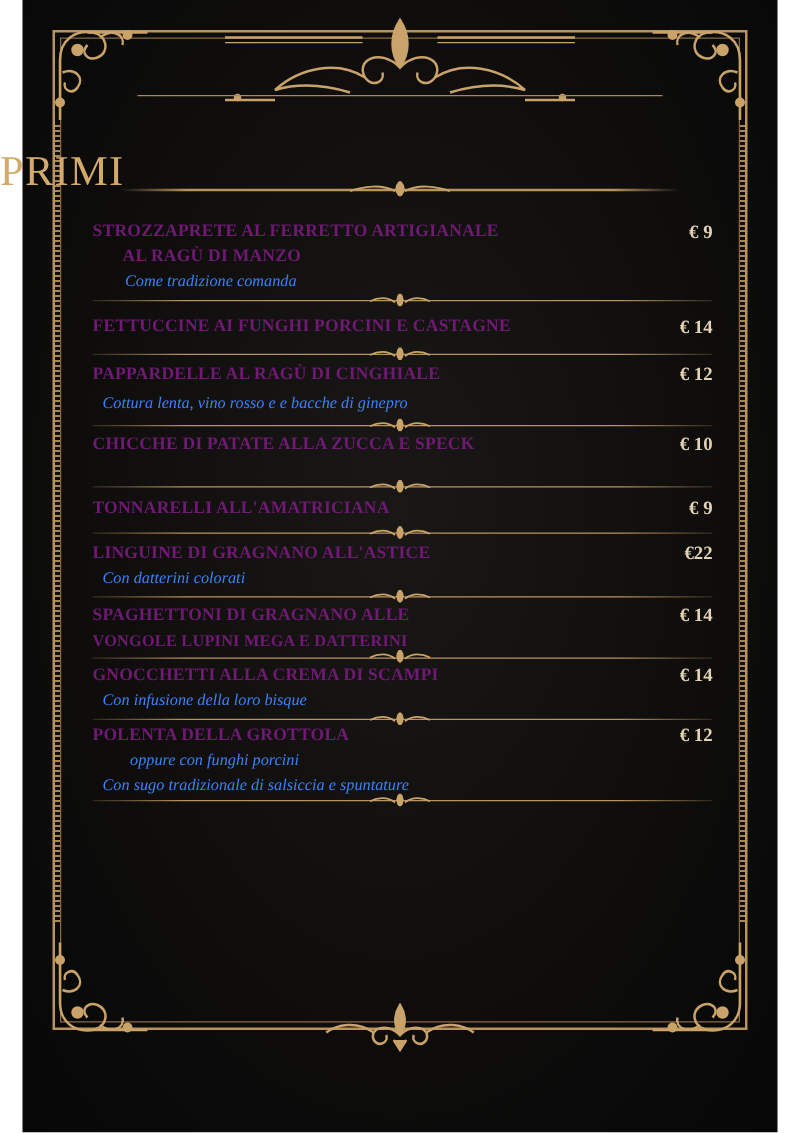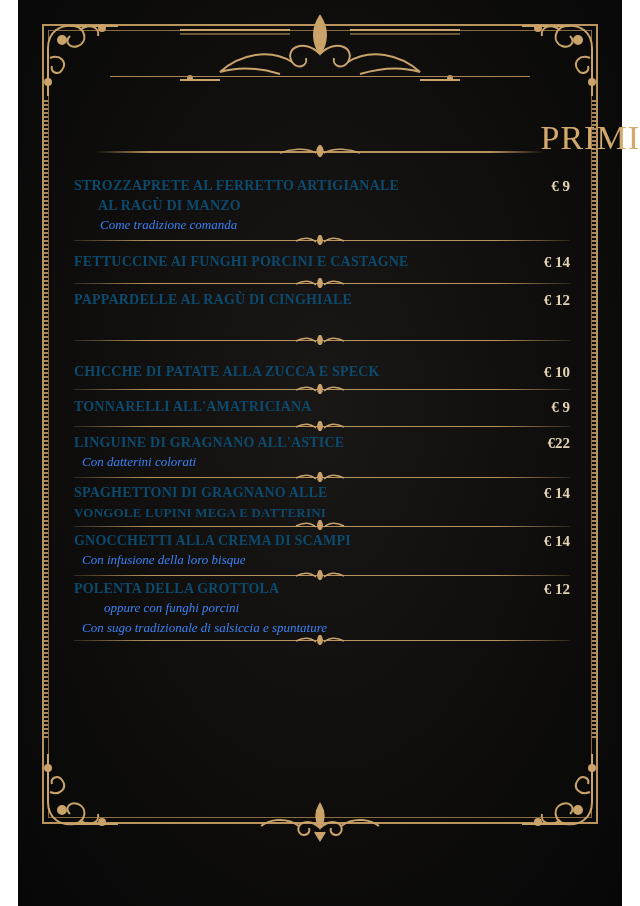--- a/index.html
+++ b/index.html
@@ -33,36 +33,36 @@
   .c-tl { left:40px; top:18px; }
   .c-tr { left:520px; top:18px; transform:scaleX(-1); }
   .c-bl { left:40px; top:752px; transform:scaleY(-1); }
   .c-br { left:520px; top:752px; transform:scale(-1,-1); }
   .top-orn { position:absolute; left:180px; top:8px; width:280px; height:80px; }
   .bot-orn { position:absolute; left:255px; top:800px; width:130px; height:42px; }
   .top-rule {
     position:absolute; left:110px; top:76px; width:420px; height:1px; background:#a98757;
   }
   .title {
-    position:absolute; left:0; width:640px; top:96px; text-align:right;
+    position:absolute; left:0; width:640px; top:96px; text-align:left;
     font-family:"Liberation Serif","DejaVu Serif",serif;
     font-size:34px; letter-spacing:1px; color:#d3aa6c; font-weight:normal;
   }
   .title-rule {
     position:absolute; left:96px; top:151px; width:448px; height:2px;
     background:linear-gradient(90deg,transparent,#b9935d 12%,#b9935d 88%,transparent);
   }
   .flourish {
     position:absolute; left:270px; width:100px; height:12px;
   }
   .items { position:absolute; left:0; top:0; width:640px; }
   .item { position:absolute; left:74px; width:496px; }
   .name {
     font-family:"Liberation Serif","DejaVu Serif",serif;
-    font-weight:bold; color:#0c4a6e; font-size:14px; letter-spacing:0.2px; line-height:20px;
+    font-weight:bold; color:#701a75; font-size:14px; letter-spacing:0.2px; line-height:20px;
     white-space:nowrap;
   }
   .name.indent { padding-left:24px; }
   .desc {
     font-family:"Liberation Serif","DejaVu Serif",serif;
     font-style:italic; color:#3b82f6; font-size:13px; line-height:18px; white-space:nowrap;
   }
   .desc.indent1 { padding-left:26px; }
   .desc.indent0 { padding-left:8px; }
   .desc.indent2 { padding-left:30px; }
@@ -175,29 +175,30 @@
     <div class="price">€ 14</div>
   </div>
   <div class="sep" style="top:283px"></div>
   <svg class="sep-orn" style="top:278px" viewBox="0 0 52 10" fill="none" stroke="#c9a36a" stroke-width="1.5">
       <path d="M26 0 C23 3 23 7 26 10 C29 7 29 3 26 0Z" fill="#c9a36a"></path>
       <path d="M22 7 C16 2 8 3 2 6 M30 7 C36 2 44 3 50 6"></path>
     </svg>
 
   <div class="item" style="top:290px">
     <div class="name">PAPPARDELLE AL RAGÙ DI CINGHIALE</div>
+    <div class="desc indent0" style="margin-top:3px">Cottura lenta, vino rosso e e bacche di ginepro</div>
     <div class="price">€ 12</div>
   </div>
   <div class="sep" style="top:340px"></div>
   <svg class="sep-orn" style="top:335px" viewBox="0 0 52 10" fill="none" stroke="#c9a36a" stroke-width="1.5">
       <path d="M26 0 C23 3 23 7 26 10 C29 7 29 3 26 0Z" fill="#c9a36a"></path>
       <path d="M22 7 C16 2 8 3 2 6 M30 7 C36 2 44 3 50 6"></path>
     </svg>
 
-  <div class="item" style="top:362px">
+  <div class="item" style="top:346px">
     <div class="name">CHICCHE DI PATATE ALLA ZUCCA E SPECK</div>
     <div class="price">€ 10</div>
   </div>
   <div class="sep" style="top:389px"></div>
   <svg class="sep-orn" style="top:384px" viewBox="0 0 52 10" fill="none" stroke="#c9a36a" stroke-width="1.5">
       <path d="M26 0 C23 3 23 7 26 10 C29 7 29 3 26 0Z" fill="#c9a36a"></path>
       <path d="M22 7 C16 2 8 3 2 6 M30 7 C36 2 44 3 50 6"></path>
     </svg>
 
   <div class="item" style="top:397px">

